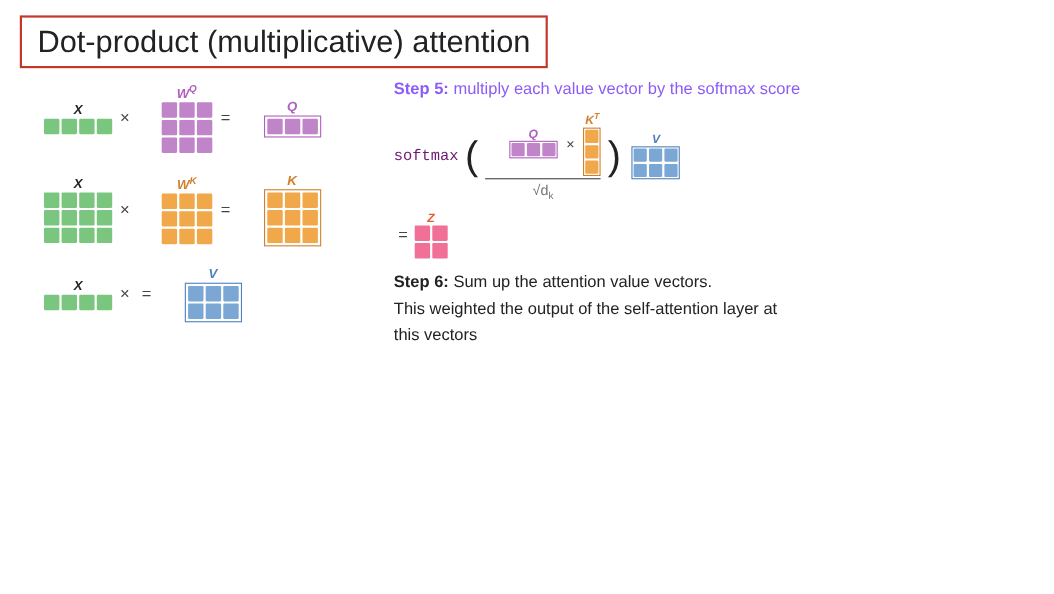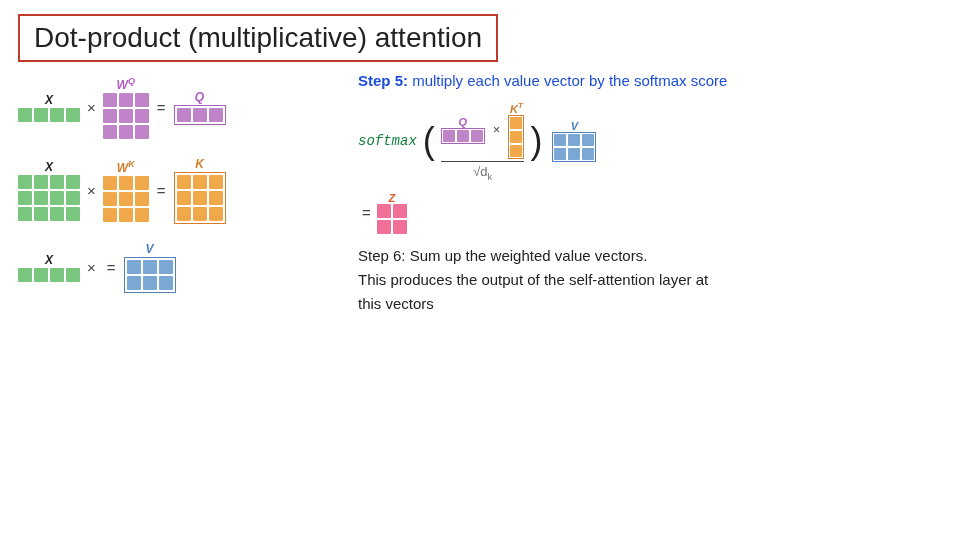--- a/index.html
+++ b/index.html
@@ -68,20 +68,21 @@
       color: #222;
       font-weight: bold;
       text-align: center;
       margin-bottom: 1px;
     }
 
     .matrix-container {
       display: flex;
       flex-direction: column;
       align-items: center;
+      margin-left: 22px;
     }
 
     
     .mat-x-wide {
       display: grid;
       grid-template-columns: repeat(4, 14px);
       grid-template-rows: repeat(1, 14px);
       gap: 2px;
     }
     .mat-x-tall {
@@ -149,37 +150,36 @@
 
     
     .right-panel {
       flex: 1;
       padding-left: 20px;
       padding-top: 0px;
     }
 
     .step5-label {
       font-size: 15px;
-      color: #1d4ed8;
+      color: #8b5cf6;
       margin-bottom: 12px;
     }
     .step5-label strong { font-weight: bold; }
 
     .formula-area {
       display: flex;
       align-items: center;
       margin-bottom: 10px;
       gap: 6px;
     }
 
     .softmax-text {
       font-family: 'Courier New', monospace;
       font-size: 14px;
-      color: #15803d;
-      font-style: italic;
+      color: #701a75;
     }
 
     .paren {
       font-size: 36px;
       color: #222;
       line-height: 1;
     }
 
     .fraction-area {
       display: flex;
@@ -248,21 +248,21 @@
     .eq-right {
       font-size: 15px; color: #444;
     }
 
     .step6-text {
       font-size: 15px;
       color: #222;
       line-height: 1.6;
       margin-top: 10px;
     }
-    .step6-text strong { font-weight: normal; }
+    .step6-text strong { font-weight: bold; }
 
     .x-op-symbol { font-size: 13px; color: #444; margin: 0 2px; }
 
     .superscript {
       font-size: 9px;
       vertical-align: super;
     }
   </style>
 </head>
 <body>
@@ -454,22 +454,22 @@
             <div class="cell-pink"></div>
             <div class="cell-pink"></div>
             <div class="cell-pink"></div>
             <div class="cell-pink"></div>
           </div>
         </div>
       </div>
 
       <div class="step6-text">
         <strong>Step 6:</strong>
-        <span>  Sum up the weighted value vectors.</span><br>
-        <span>This produces the output of the self-attention layer at</span><br>
+        <span>  Sum up the attention value vectors.</span><br>
+        <span>This weighted the output of the self-attention layer at</span><br>
         <span>this vectors</span>
       </div>
 
     </div>
 
   </div>
 
 </div>
 
 </body></html>

